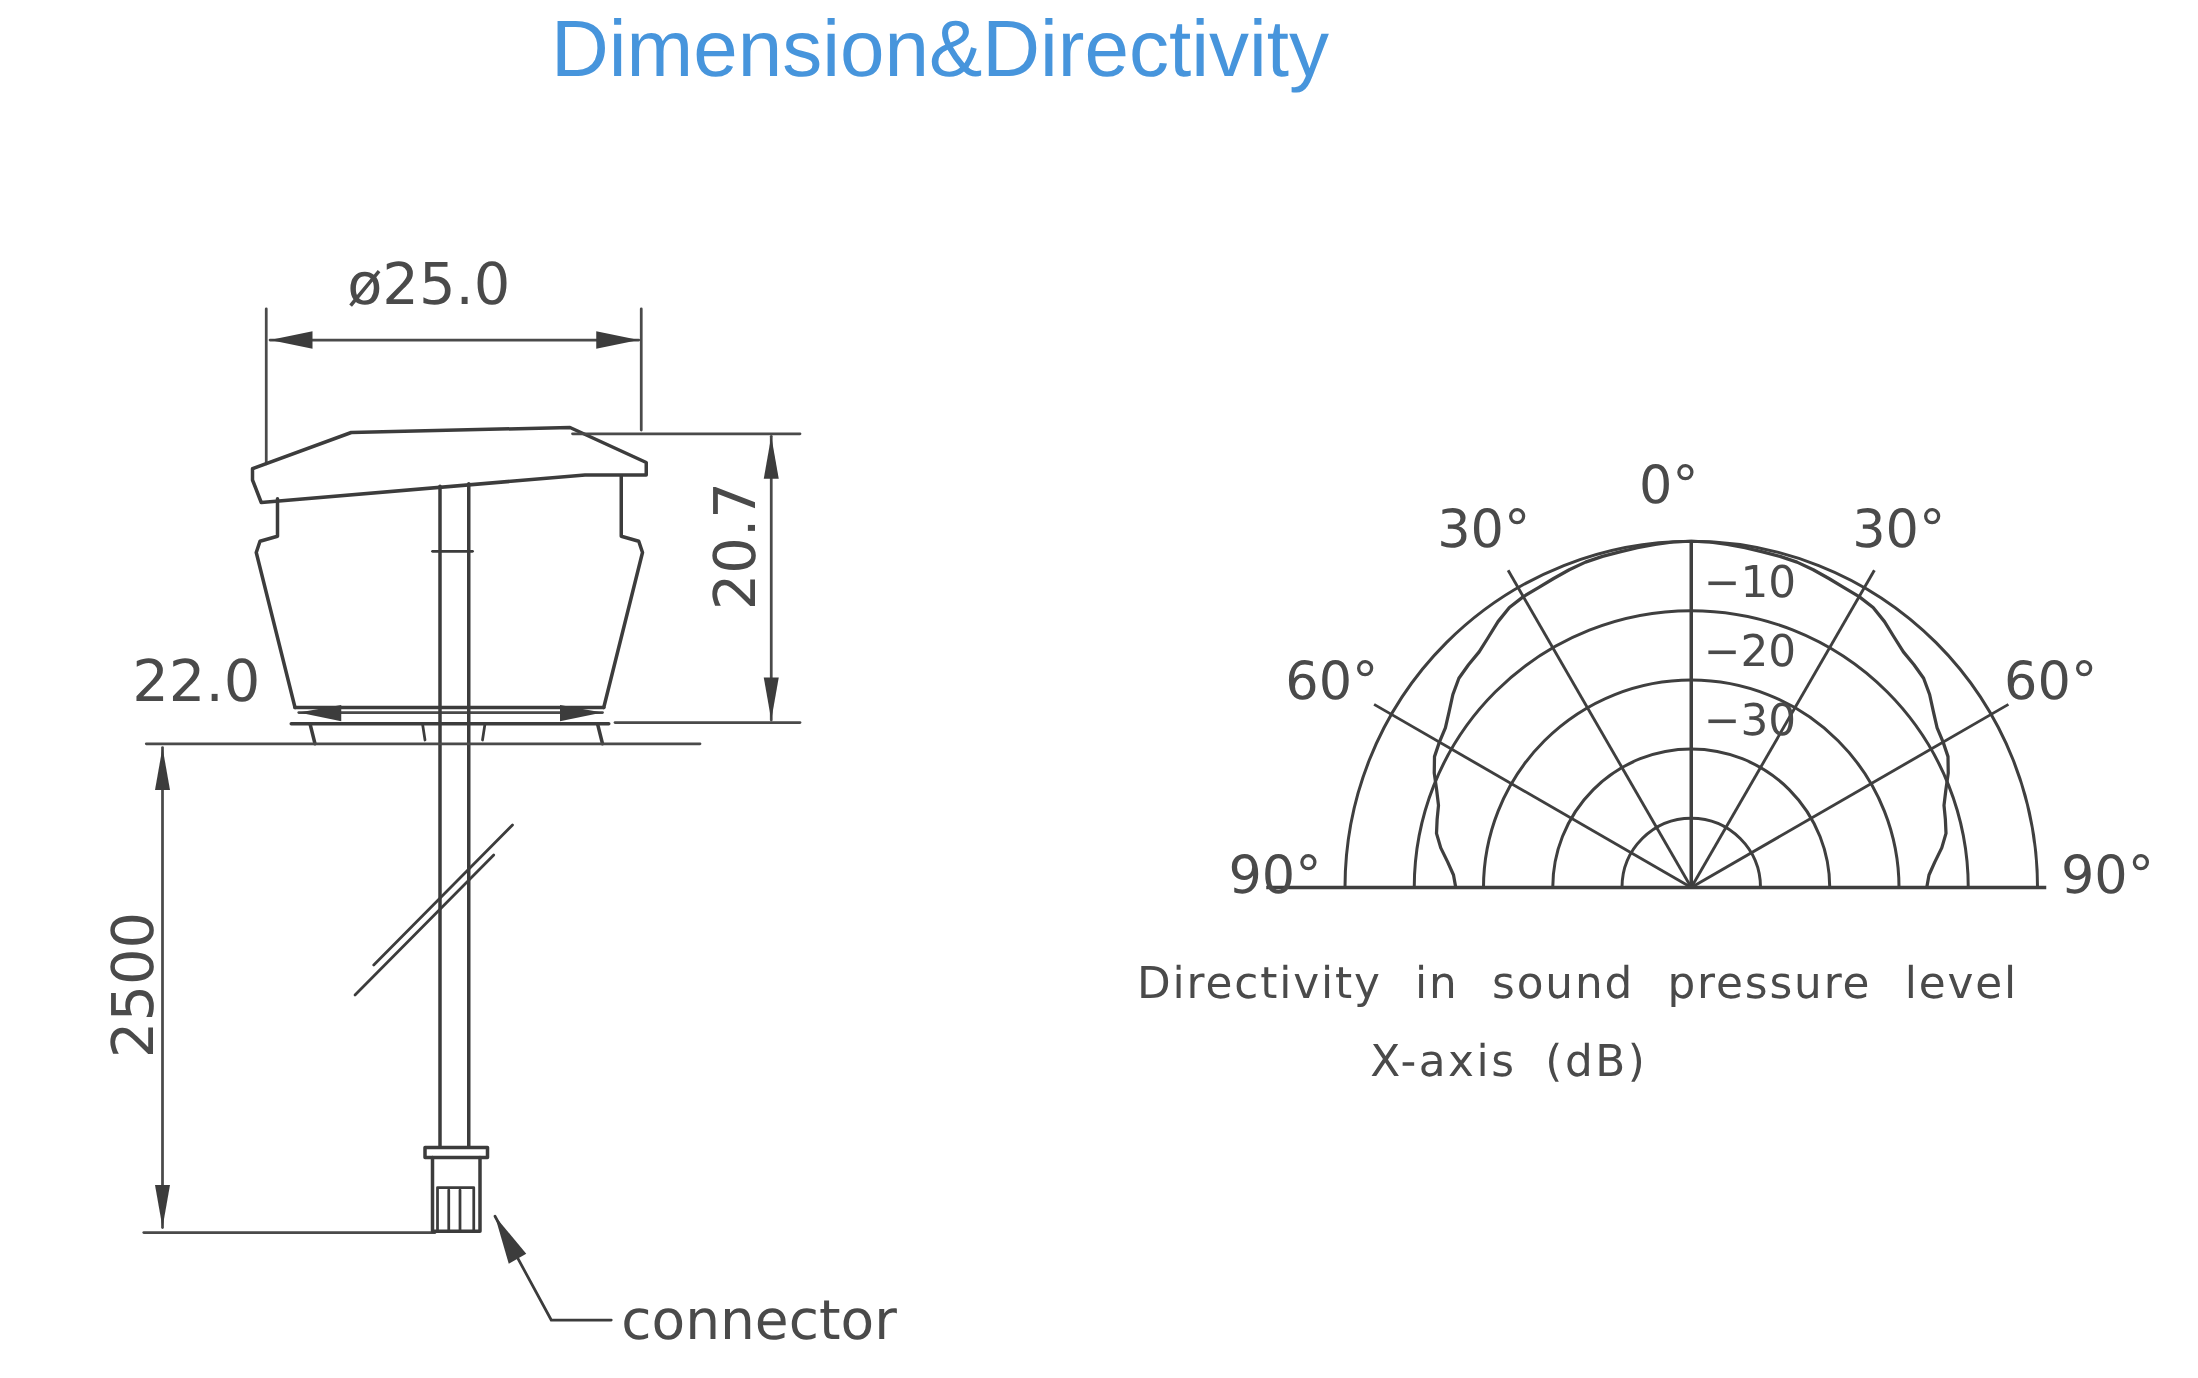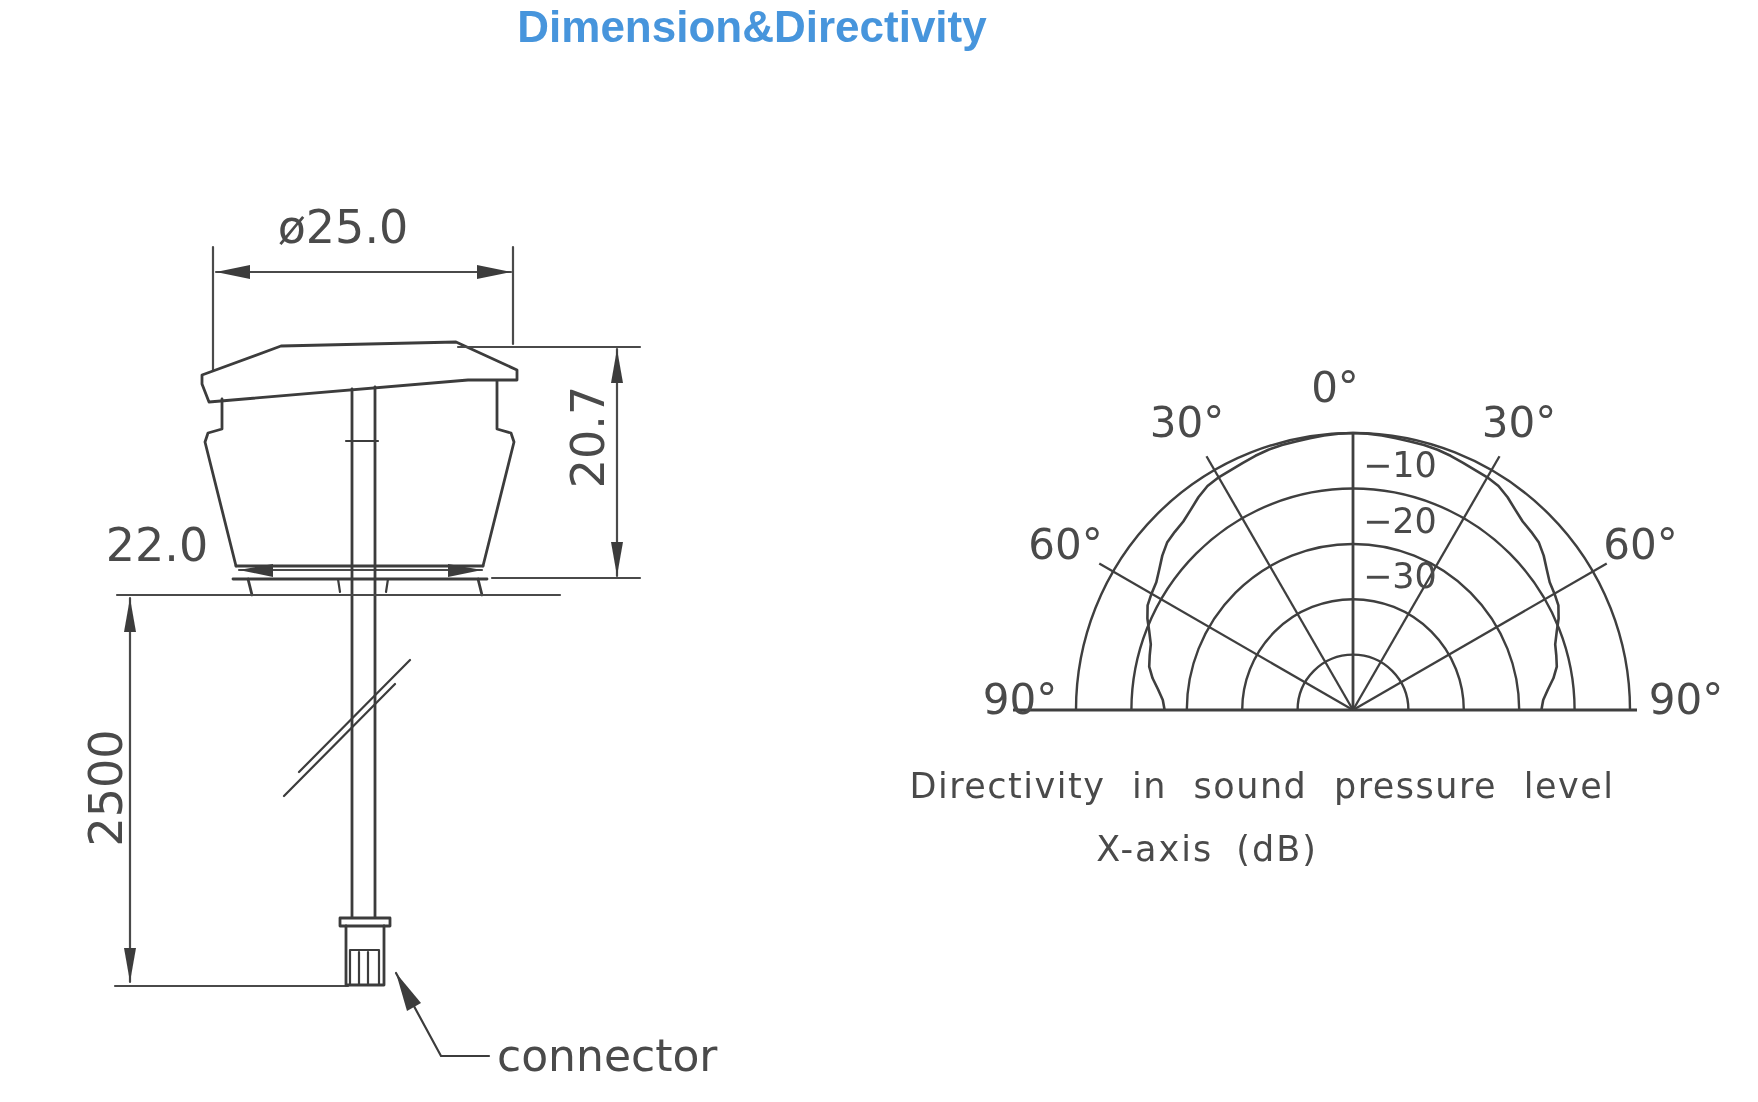--- a/index.html
+++ b/index.html
@@ -1,21 +1,21 @@
 <!DOCTYPE html>
 <html><head>
 <meta charset="utf-8">
 <style>
   html,body{margin:0;padding:0;background:#ffffff;}
   body{width:1758px;height:1102px;overflow:hidden;position:relative;
        font-family:"DejaVu Sans","Liberation Sans",sans-serif;}
   #stage{position:absolute;left:0;top:0;width:1758px;height:1102px;}
   #page-title{position:absolute;left:352px;top:2px;width:800px;
        font-family:"Liberation Sans","DejaVu Sans",sans-serif;
-       font-weight:700;font-size:44px;letter-spacing:0px;color:#4795dc;
+       font-weight:400;font-size:64px;letter-spacing:0px;color:#4795dc;
        text-align:center;white-space:nowrap;}
   svg{position:absolute;left:0;top:0;}
   svg text{font-family:"DejaVu Sans","Liberation Sans",sans-serif;fill:#4a4a4a;}
   .outline{fill:none;stroke:#3c3c3c;stroke-width:2.8;stroke-linejoin:round;stroke-linecap:round;}
   .thin{fill:none;stroke:#3c3c3c;stroke-width:2.2;stroke-linecap:round;}
   .dim{fill:none;stroke:#4a4a4a;stroke-width:2.2;stroke-linecap:round;}
   .arrow{fill:#3c3c3c;stroke:none;}
   .dimtext{font-size:46px;}
   .cadtext{font-size:44px;}
 </style>

